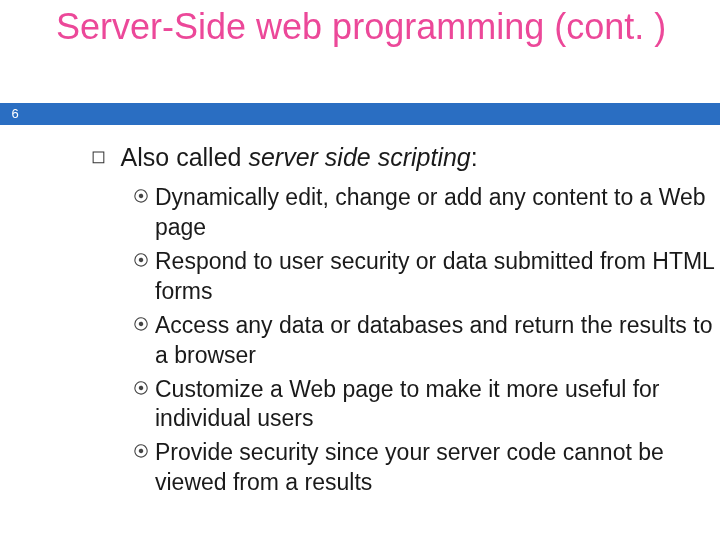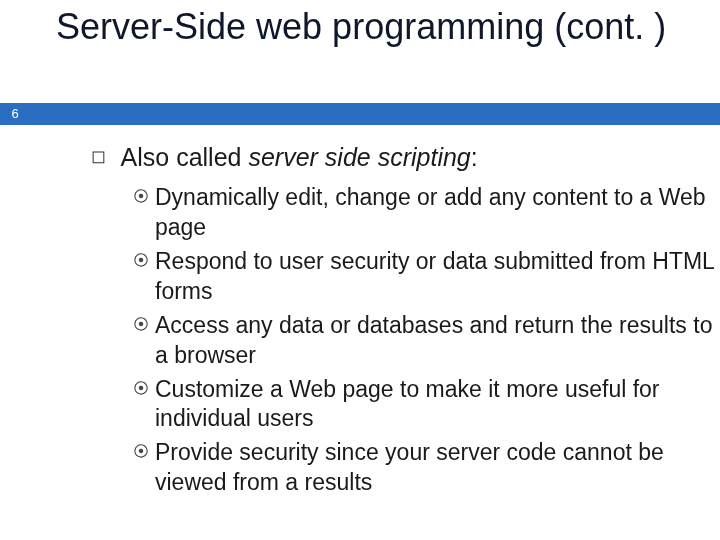--- a/index.html
+++ b/index.html
@@ -16,21 +16,21 @@
     width: 720px;
     height: 540px;
   }
   .title {
     position: absolute;
     left: 56px;
     top: 6px;
     width: 640px;
     font-size: 36px;
     line-height: 1.15;
-    color: #0f172a;
+    color: #ec4899;
     font-weight: 400;
   }
   .page-badge {
     position: absolute;
     left: 0;
     top: 103px;
     width: 30px;
     height: 22px;
     background: #2a6ec2;
     color: #ffffff;

